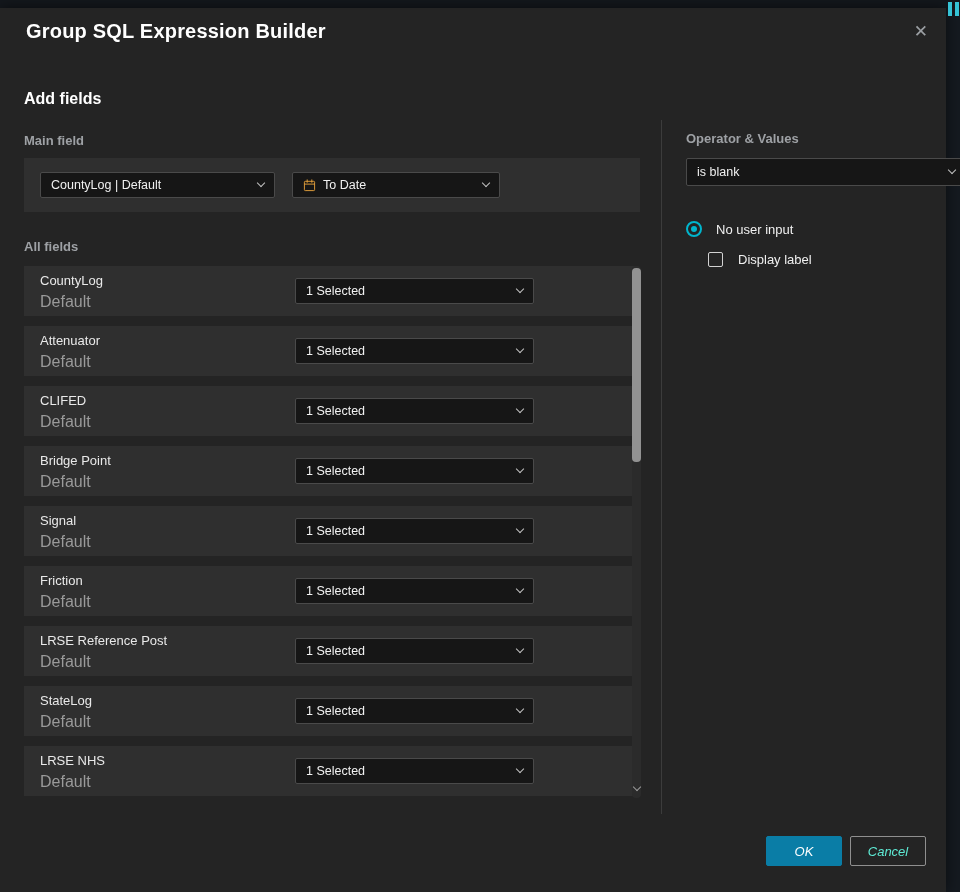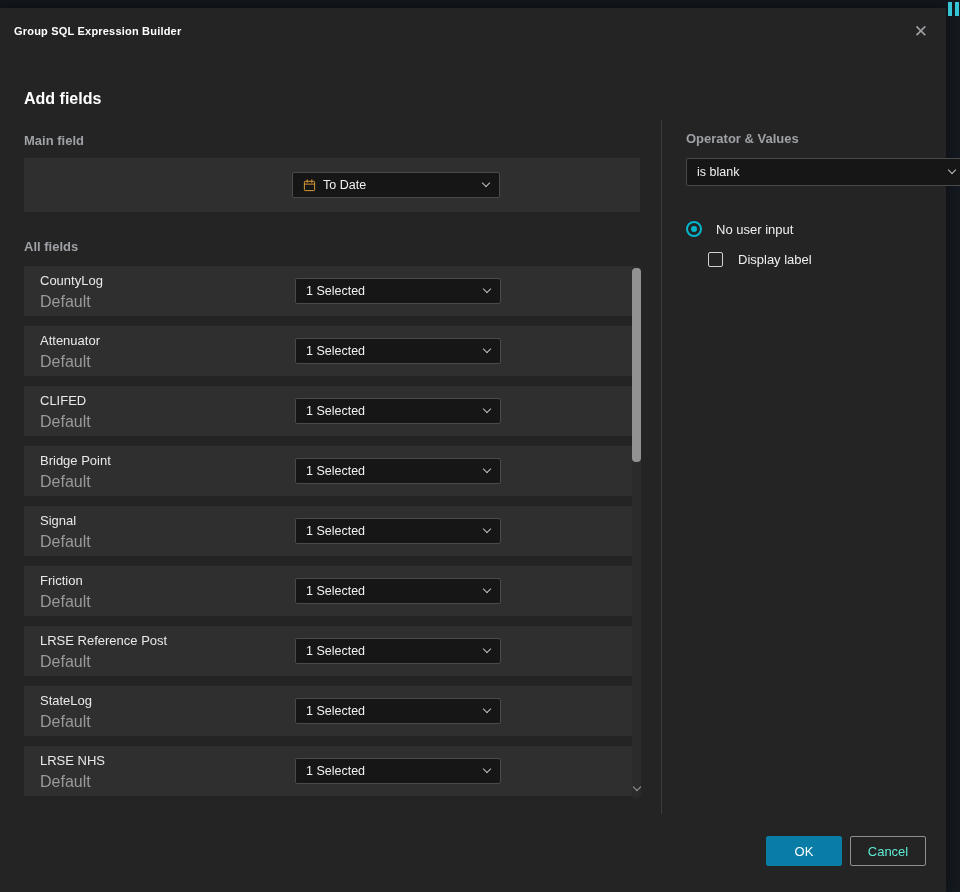--- a/index.html
+++ b/index.html
@@ -14,40 +14,40 @@
   .tbar { position:absolute; top:-3px; width:3px; height:12px; background:#35c3d6; }
   .tdiv { position:absolute; top:0; width:1px; height:8px; background:#4a5158; }
   .bg-right { position:absolute; right:0; top:8px; width:14px; height:884px; background:#151a20; }
   .corner-bar { position:absolute; top:2px; width:4px; height:14px; background:#35c3d6; z-index:5; }
 
   
   .dialog { position:absolute; left:0; top:8px; width:946px; height:884px; background:#242424;
             box-shadow:0 0 14px rgba(0,0,0,0.55); z-index:3; }
   .dlg-header { position:absolute; left:0; top:0; width:100%; height:46px; display:flex;
                 align-items:center; justify-content:space-between; padding:0 18px 0 14px; }
-  .dlg-title { color:#ffffff; font-size:11px; font-weight:700; letter-spacing:.2px; }
+  .dlg-title { color:#ffffff; font-size:20px; font-weight:700; letter-spacing:.2px;margin-left:12px; }
   .close-btn { color:#9b9fa3; font-size:17px; line-height:1; cursor:pointer; background:none; border:none;
                font-family:"Liberation Sans", sans-serif; }
 
   .h-add { position:absolute; left:24px; top:82px; color:#ffffff; font-size:16px; font-weight:700; }
   .sec-label { position:absolute; color:#9ea1a5; font-size:13px; font-weight:600; }
 
   .main-panel { position:absolute; left:24px; top:150px; width:616px; height:54px; background:#2f2f2f; }
 
   .dd { position:absolute; background:#161616; border:1px solid #4a4a4a; border-radius:2px;
         display:flex; align-items:center; gap:7px; padding:0 26px 0 10px; color:#f1f1f1;
         font-size:12.5px; cursor:pointer; }
   .dd .chev { position:absolute; right:10px; top:calc(50% - 5px); width:6px; height:6px;
               border-right:1.4px solid #c0c0c0; border-bottom:1.4px solid #c0c0c0;
               transform:rotate(45deg); }
 
   .field-row { position:absolute; left:24px; width:614px; height:50px; background:#2f2f2f; }
   .field-name { position:absolute; left:16px; top:7px; color:#e9e9e9; font-size:13px; }
   .field-sub  { position:absolute; left:16px; top:27px; color:#9a9a9a; font-size:16px; }
-  .row-dd { left:271px; top:12px; width:206px; height:26px; }
+  .row-dd { left:271px; top:12px; width:239px; height:26px; }
 
   
   .sb-track { position:absolute; left:632px; top:258px; width:9px; height:532px; background:#2b2b2b; border-radius:4px; }
   .sb-thumb { position:absolute; left:0; top:2px; width:9px; height:194px; background:#929292; border-radius:4px; }
   .sb-down { position:absolute; left:633px; top:776px; width:8px; height:8px; }
   .sb-down::after { content:""; position:absolute; left:1px; top:0; width:5px; height:5px;
                     border-right:1.4px solid #9a9a9a; border-bottom:1.4px solid #9a9a9a; transform:rotate(45deg); }
 
   .v-divider { position:absolute; left:661px; top:112px; width:1px; height:694px; background:#3c3c3c; }
 
@@ -56,21 +56,21 @@
   .radio-row { position:absolute; left:686px; top:213px; display:flex; align-items:center; gap:14px; }
   .radio { width:16px; height:16px; border:2px solid #00b6cd; border-radius:50%; position:relative; cursor:pointer; }
   .radio .dot { position:absolute; left:50%; top:50%; width:6px; height:6px; margin:-3px 0 0 -3px;
                 border-radius:50%; background:#00b6cd; }
   .check-row { position:absolute; left:708px; top:244px; display:flex; align-items:center; gap:15px; }
   .checkbox { width:15px; height:15px; border:1.5px solid #d2d2d2; border-radius:2px; background:transparent; cursor:pointer; }
   .ctl-label { color:#f0f0f0; font-size:13px; }
 
   .btn { position:absolute; top:828px; width:76px; height:30px; font-size:13px; border-radius:2px;
          display:flex; align-items:center; justify-content:center; cursor:pointer;
-         font-family:"Liberation Sans", sans-serif; }
+         font-family:"Liberation Sans", sans-serif;font-style:italic; }
   .btn-ok { left:766px; background:#0a7da6; border:1px solid #0a7da6; color:#ffffff; }
   .btn-cancel { left:850px; background:transparent; border:1px solid #8f8f8f; color:#5eead4; }
 
   .cal-icon { flex:0 0 auto; display:inline-flex; }
 </style>
 </head>
 <body>
 
 <div class="stage">
 
@@ -83,20 +83,24 @@
     <div class="dlg-header">
       <span class="dlg-title">Group SQL Expression Builder</span>
       <button class="close-btn">✕</button>
     </div>
 
     <div class="h-add">Add fields</div>
 
     <div class="sec-label" style="left:24px; top:125px">Main field</div>
 
     <div class="main-panel">
+      <div class="dd" style="left:16px; top:14px; width:235px; height:26px">
+        <span>CountyLog | Default</span>
+        <span class="chev"></span>
+      </div>
       <div class="dd" style="left:268px; top:14px; width:208px; height:26px">
         <span class="cal-icon">
           <svg width="13" height="13" viewBox="0 0 14 14">
             <rect x="1.5" y="2.5" width="11" height="10" rx="1" fill="none" stroke="#e8a33d"></rect>
             <line x1="4.5" y1="0.5" x2="4.5" y2="4" stroke="#e8a33d"></line>
             <line x1="9.5" y1="0.5" x2="9.5" y2="4" stroke="#e8a33d"></line>
             <line x1="1.5" y1="5.5" x2="12.5" y2="5.5" stroke="#e8a33d"></line>
           </svg>
         </span>
         <span>To Date</span>

